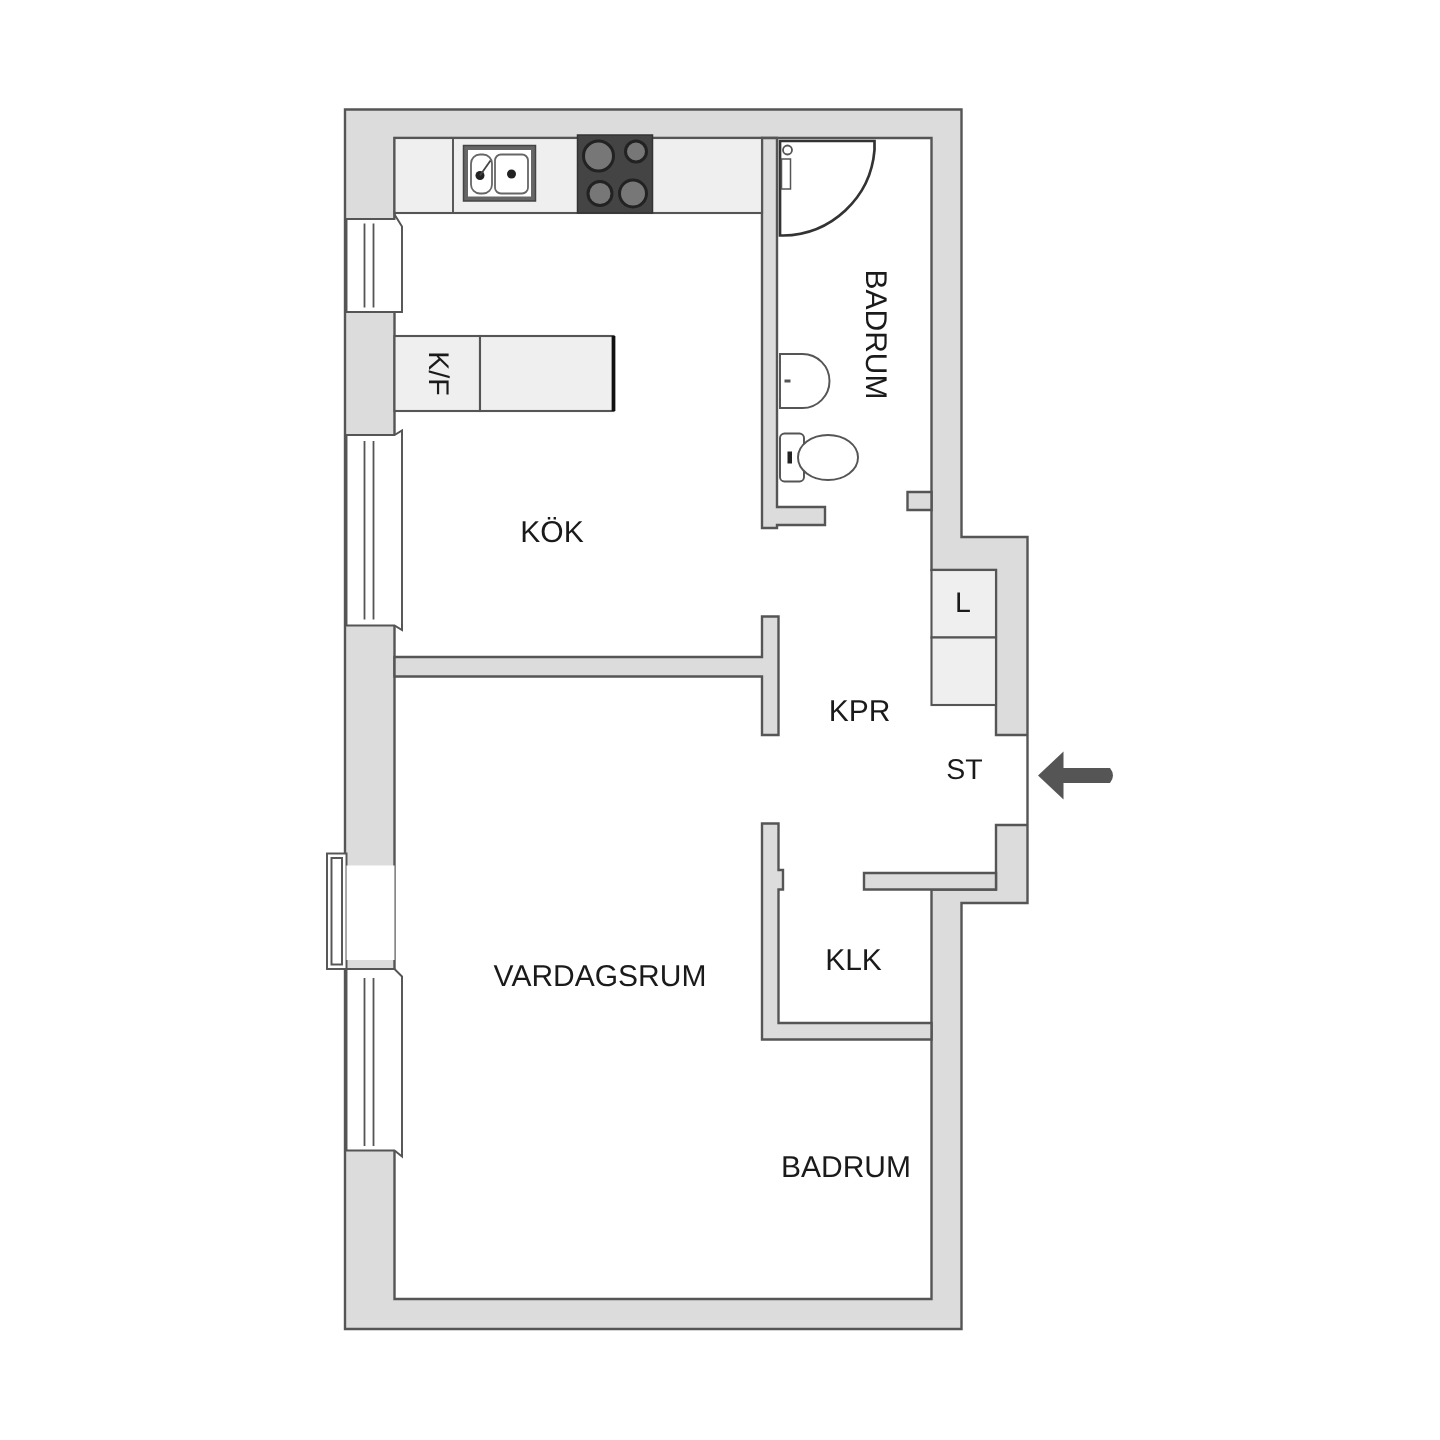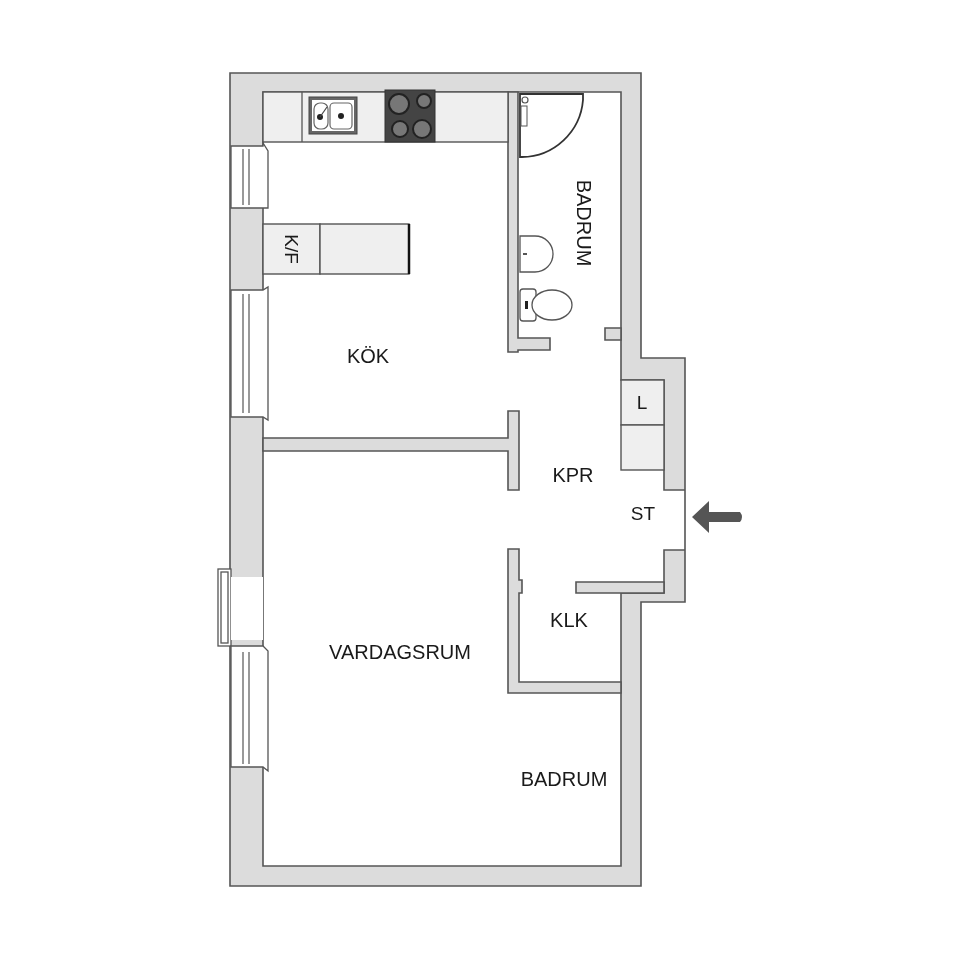--- a/index.html
+++ b/index.html
@@ -94,18 +94,18 @@
     <ellipse cx="552" cy="305" rx="20" ry="15" fill="#fff" stroke="#555" stroke-width="1.3"></ellipse>
     <rect x="525" y="301" width="3" height="8" fill="#222"></rect>
   </g>
 
   <path fill="#555555" d="M692,517 L709,501 L709,512 L740,512 Q744,517 740,522 L709,522 L709,533 Z"></path>
 </svg>
 
 <div class="label" style="left:368px;top:356px;">KÖK</div>
 <div class="label rot" style="left:583px;top:223px;">BADRUM</div>
 <div class="label" style="left:573px;top:475px;">KPR</div>
-<div class="label" style="left:569px;top:620px;">KLK</div>
+<div class="label" style="left:569px;top:641px;">KLK</div>
 <div class="label" style="left:400px;top:652px;">VARDAGSRUM</div>
 <div class="label" style="left:564px;top:779px;">BADRUM</div>
 <div class="label rot small" style="left:291px;top:249px;">K/F</div>
 <div class="label small" style="left:642px;top:403px;">L</div>
 <div class="label small" style="left:643px;top:466px;margin-top:48px;">ST</div>
 
 </body></html>

